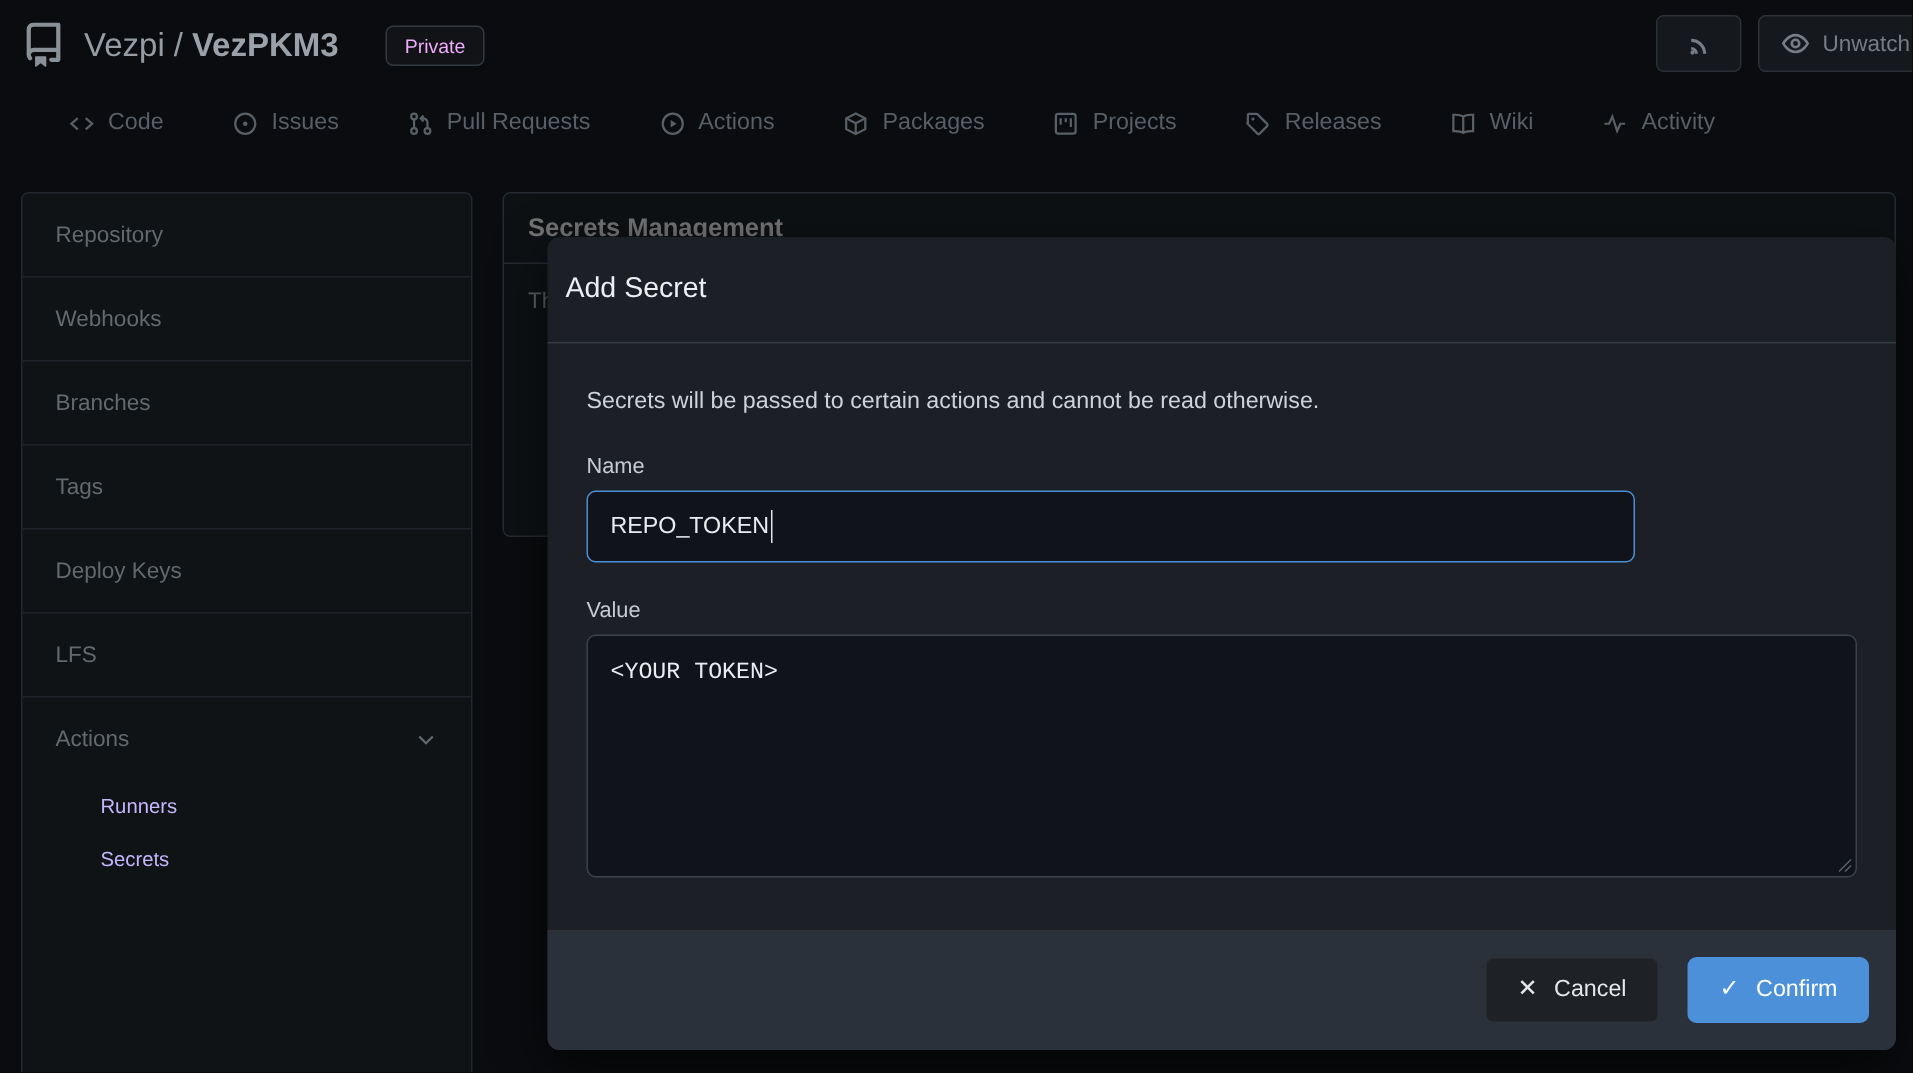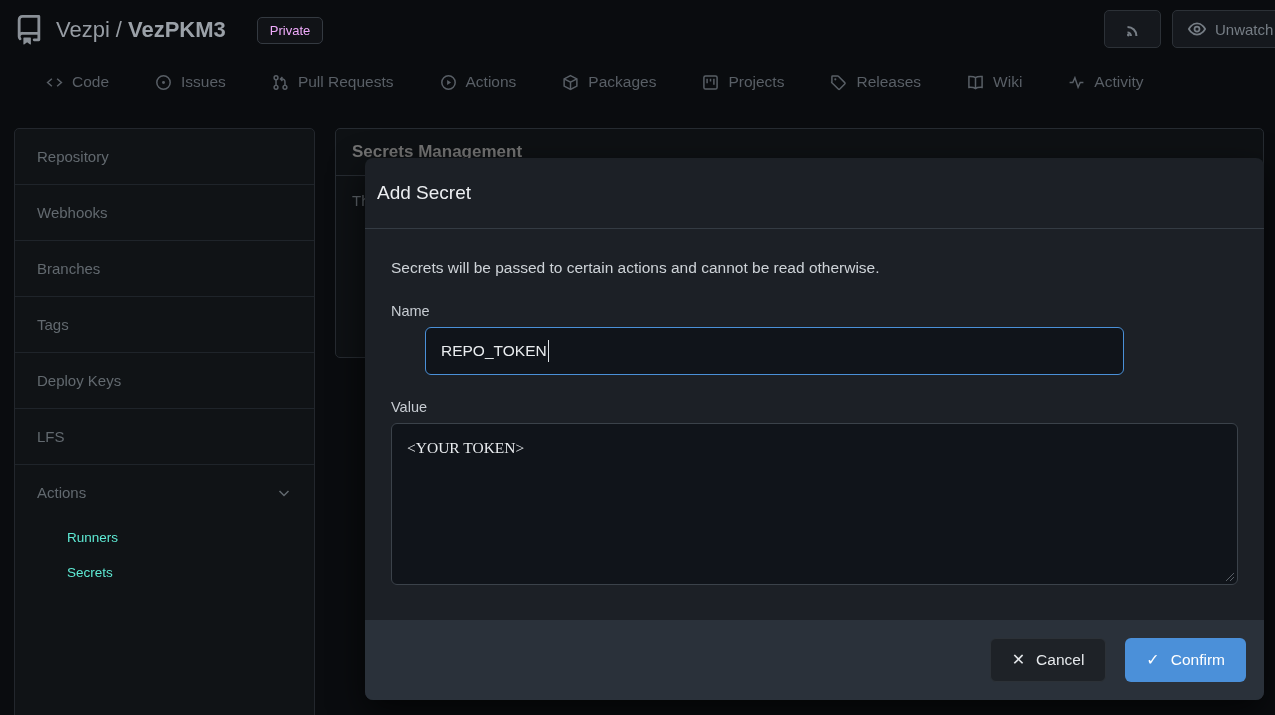--- a/index.html
+++ b/index.html
@@ -33,49 +33,49 @@
   .nav-item { display:flex; align-items:center; gap:9px; color:#595f66; font-size:15.5px; white-space:nowrap; cursor:pointer; }
   .nav-item svg { flex:none; }
   
   .sidebar {
     position:absolute; left:14px; top:128px; width:301px; height:640px;
     background:#101316; border:1px solid #23272d; border-radius:5px; overflow:hidden;
   }
   .side-item { padding:18px 22px; font-size:15px; color:#62696f; border-bottom:1px solid #1f242a; line-height:19px; }
   .side-item.hdr { padding:22px 26px; color:#6b7177; }
   .side-item.expand { display:flex; align-items:center; justify-content:space-between; border-bottom:none; }
-  .side-sub { padding:9px 22px 9px 52px; font-size:13.5px; color:#5eead4; line-height:17px; }
+  .side-sub { padding:9px 22px 9px 52px; font-size:13.5px; color:#c4b5fd; line-height:17px; }
   
   .main-panel {
     position:absolute; left:335px; top:128px; width:929px; height:230px;
     background:#0e1114; border:1px solid #262b31; border-radius:5px;
   }
   .main-panel .panel-hdr { padding:13px 16px; font-size:17px; font-weight:700; color:#737373; border-bottom:1px solid #262b31; }
   .main-panel .panel-body { padding:16px; font-size:15px; color:#5c6268; }
   
   .modal {
     position:absolute; left:365px; top:158px; width:899px; height:542px;
     background:#1c2026; border-radius:8px; box-shadow:0 12px 34px rgba(0,0,0,.65);
   }
   .modal-header { padding:24px 12px; border-bottom:1px solid #343b43; }
   .modal-title { font-size:19px; font-weight:500; color:#eceef1; }
   .modal-body { padding:30px 26px 0 26px; }
   .modal-desc { font-size:15.5px; color:#ced3d8; margin-bottom:26px; }
   .field-label { font-size:14.5px; color:#c7ccd2; margin-bottom:8px; }
   .text-input {
     width:699px; height:48px; background:#10141a; border:1px solid #4a90d8; border-radius:6px;
-    display:flex; align-items:center; padding:0 15px; margin-bottom:24px;margin-left:34px;
+    display:flex; align-items:center; padding:0 15px; margin-bottom:24px;
   }
   .text-input .val { font-size:15.5px; color:#e9ecef; }
   .caret { display:inline-block; width:1.5px; height:22px; background:#dfe3e7; margin-left:1px; }
   .textarea-wrap { position:relative; width:847px; height:162px; }
   .textarea-wrap textarea {
     width:100%; height:100%; resize:none; outline:none;
     background:#10141a; border:1px solid #3b424a; border-radius:6px;
-    color:#e9ecef; font-size:15.5px; font-family:Liberation Serif, serif;
+    color:#e9ecef; font-size:15.5px; font-family:Liberation Mono, monospace;
     padding:14px 15px; line-height:20px;
   }
   .resize-grip { position:absolute; right:3px; bottom:3px; color:#5a6067; }
   .modal-footer {
     position:absolute; left:0; bottom:0; width:100%; height:80px;
     background:#2a313a; border-radius:0 0 8px 8px;
     display:flex; align-items:center; justify-content:flex-end; gap:19px; padding-right:18px;
   }
   .btn { height:44px; border-radius:6px; border:none; display:flex; align-items:center; gap:11px;
          padding:0 21px; font-size:15.5px; font-family:"Liberation Sans", sans-serif; cursor:pointer; }

